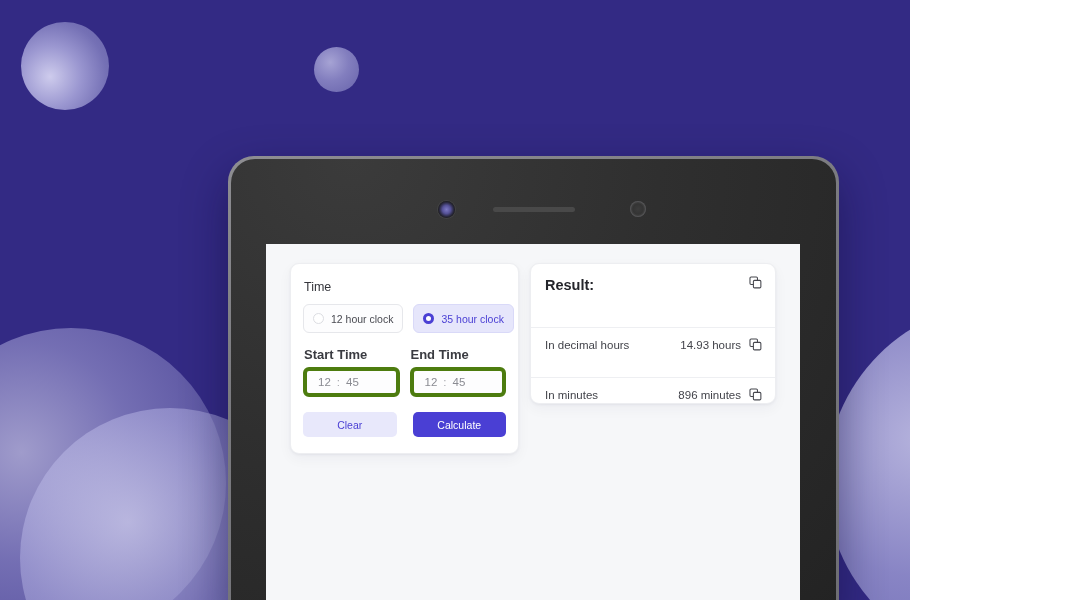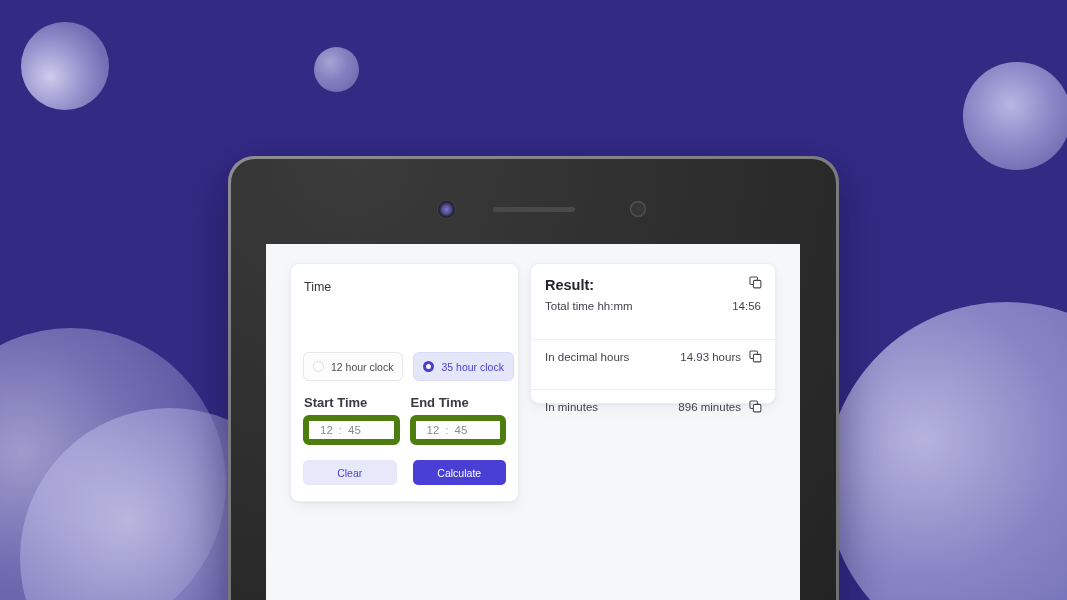--- a/index.html
+++ b/index.html
@@ -6,21 +6,21 @@
   * { box-sizing: border-box; margin: 0; padding: 0; }
   html, body {
     width: 1067px; height: 600px;
     overflow: hidden;
     font-family: "Liberation Sans", sans-serif;
   }
 
   
   .stage {
     position: relative;
-    width: 1067px; height: 600px;
+    width: 910px; height: 600px;
     background: #332a84;
     overflow: hidden;
   }
 
   .sphere {
     position: absolute;
     border-radius: 50%;
     pointer-events: none;
   }
 
@@ -165,21 +165,20 @@
     flex: 1;
     height: 29px;
     border-radius: 6px;
     border: 1px solid #e6e7eb;
     background: #fdfdfe;
     display: flex;
     align-items: center;
     gap: 7px;
     padding: 0 9px;
     cursor: pointer;
-    margin-top: 48px;
   }
   .radio-opt.sel {
     background: #e6e6fb;
     border-color: #d9d9f8;
   }
   .radio-dot {
     width: 11px; height: 11px;
     border-radius: 50%;
     border: 1.5px solid #dcdde2;
     background: #fff;
@@ -197,21 +196,21 @@
   .field { flex: 1; }
   .field-label {
     font-size: 13px;
     font-weight: bold;
     color: #3a3b41;
     display: block;
     margin: 0 0 5px 1px;
   }
   .time-input {
     height: 30px;
-    border: 6px solid #4d7c0f;
+    border: 4px solid #4d7c0f;
     border-radius: 6px;
     background: #fdfdfe;
     display: flex;
     align-items: center;
     padding: 0 11px;
     gap: 6px;
     font-size: 11.5px;
     color: #8a8b92;
     cursor: text;
   }
@@ -361,24 +360,20 @@
               <button class="btn btn-clear">Clear</button>
               <button class="btn btn-calc">Calculate</button>
             </div>
 
           </div>
 
           <div class="card result-card">
 
             <div class="result-head">
               <div class="result-title">Result:</div>
-              <div class="result-line">
-                <span class="result-label">Total time hh:mm</span>
-                <span class="result-value">14:56</span>
-              </div>
               <span class="copy-icon copy-head">
                 <svg viewBox="0 0 16 16" fill="none" stroke="currentColor" stroke-width="1.3">
                   <rect x="1.2" y="1.2" width="9.2" height="9.2" rx="1.4"></rect>
                   <rect x="5.4" y="5.4" width="9.2" height="9.2" rx="1.4" fill="#fff"></rect>
                 </svg>
               </span>
             </div>
 
             <div class="result-row">
               <span class="result-label">In decimal hours</span>

